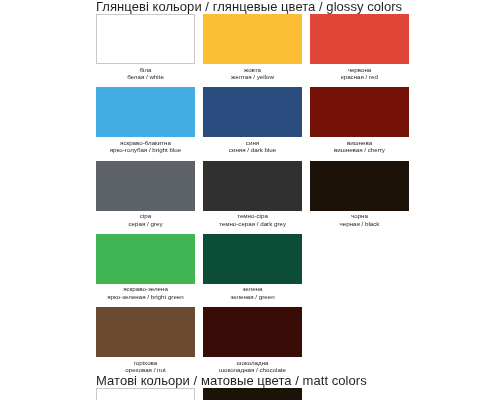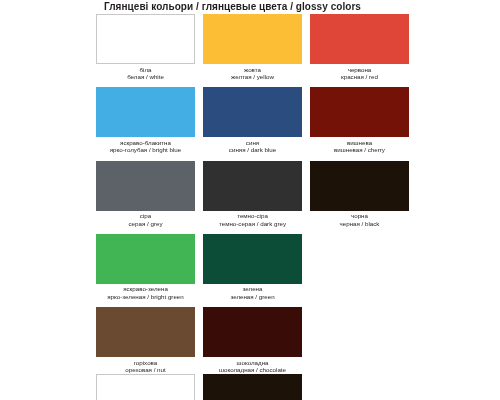--- a/index.html
+++ b/index.html
@@ -3,24 +3,23 @@
 <meta charset="utf-8">
 <style>
   html,body{margin:0;padding:0;}
   body{
     width:500px;height:400px;overflow:hidden;background:#ffffff;
     font-family:"Liberation Sans","DejaVu Sans",sans-serif;
     color:#231f20;
   }
   .page{position:relative;width:500px;height:400px;box-sizing:border-box;}
   .section-header{
-    font-size:10px;font-weight:bold;letter-spacing:.05px;
+    font-size:13px;font-weight:normal;letter-spacing:.05px;
     color:#231f20;white-space:nowrap;line-height:9px;
     padding-left:96px;
-    margin-left:8px;
   }
   .grid{display:block;padding-left:96px;}
   .row{display:flex;gap:8px;}
   .cell{width:99px;}
   .cell.empty .swatch,.cell.empty .caption{visibility:hidden;}
   .swatch{
     width:99px;height:50px;box-sizing:border-box;display:block;
   }
   .swatch.bordered{border:1px solid #c8c8c8;}
   .caption{
@@ -165,20 +164,21 @@
         <div class="swatch"></div>
         <div class="caption">
           <span class="l1"></span>
           <span class="l2"></span>
         </div>
       </div>
     </div>
 
   </div>
 
+  <div class="section-header hdr-matt">Матові кольори / матовые цвета / matt colors</div>
 
   <div class="grid">
     <div class="row">
       <div class="cell">
         <div class="swatch bordered" style="background: rgb(255, 255, 255);"></div>
 
       </div>
       <div class="cell">
         <div class="swatch" style="background: rgb(28, 18, 8);"></div>
 

